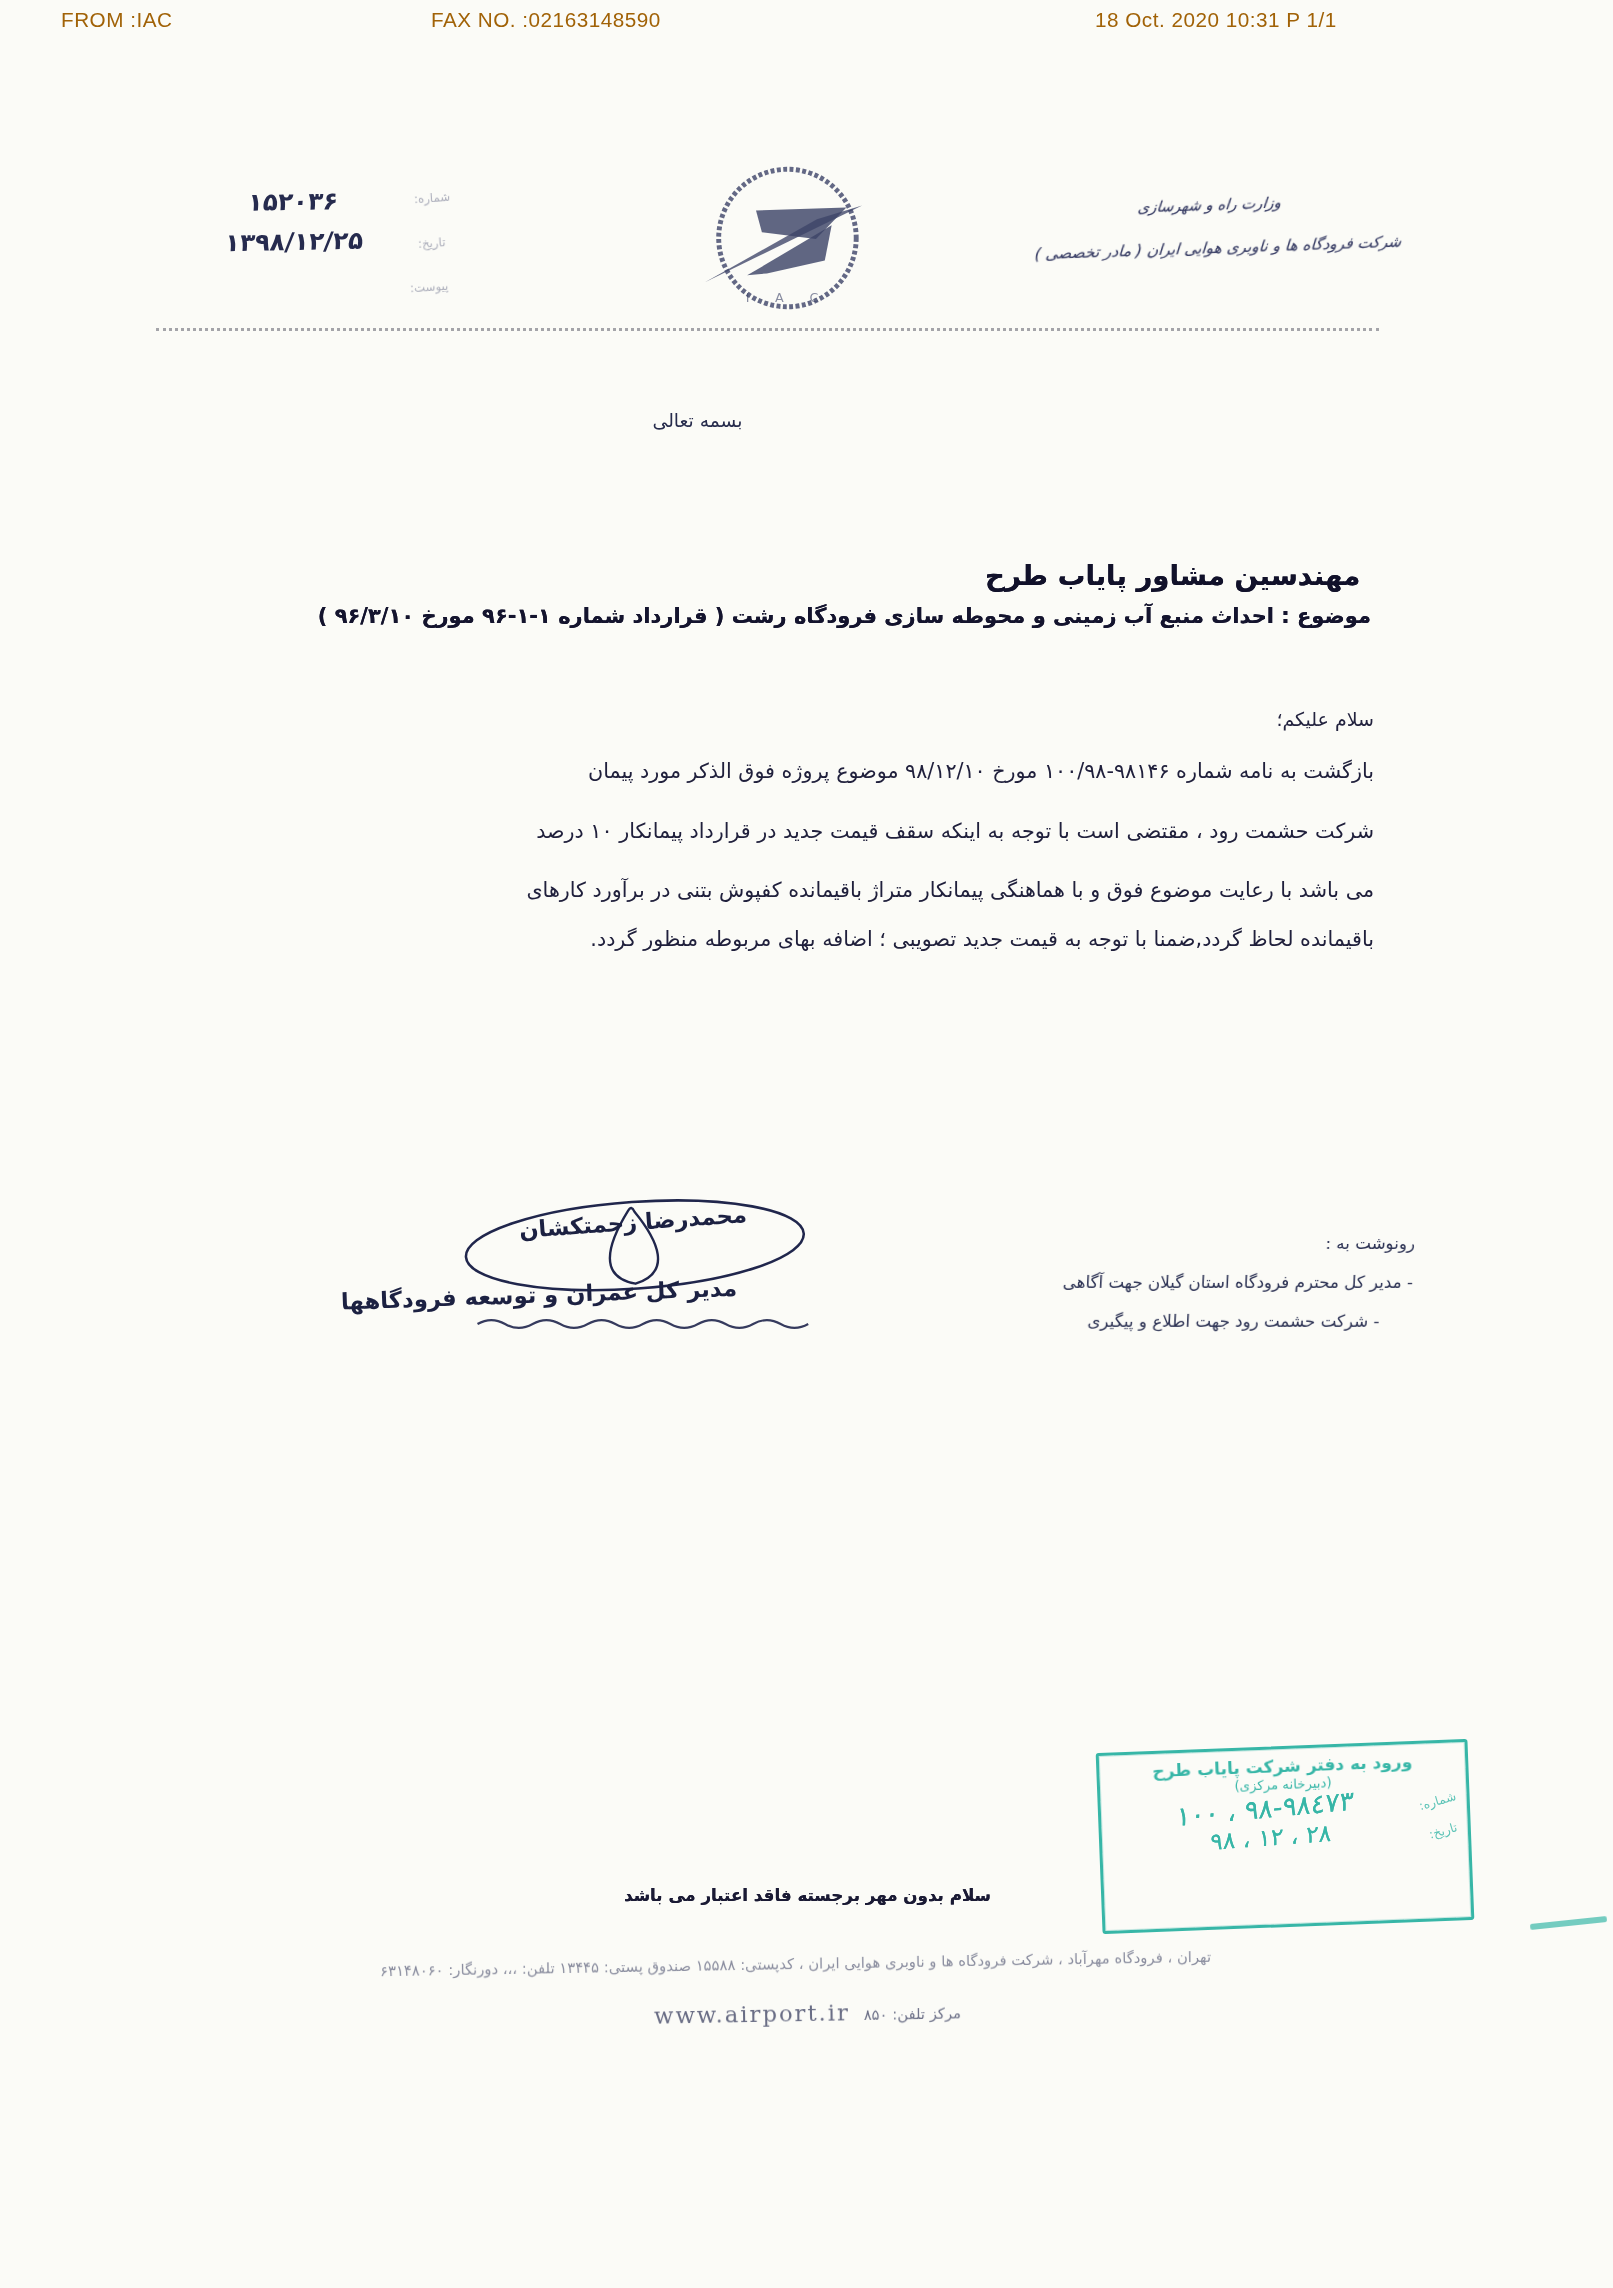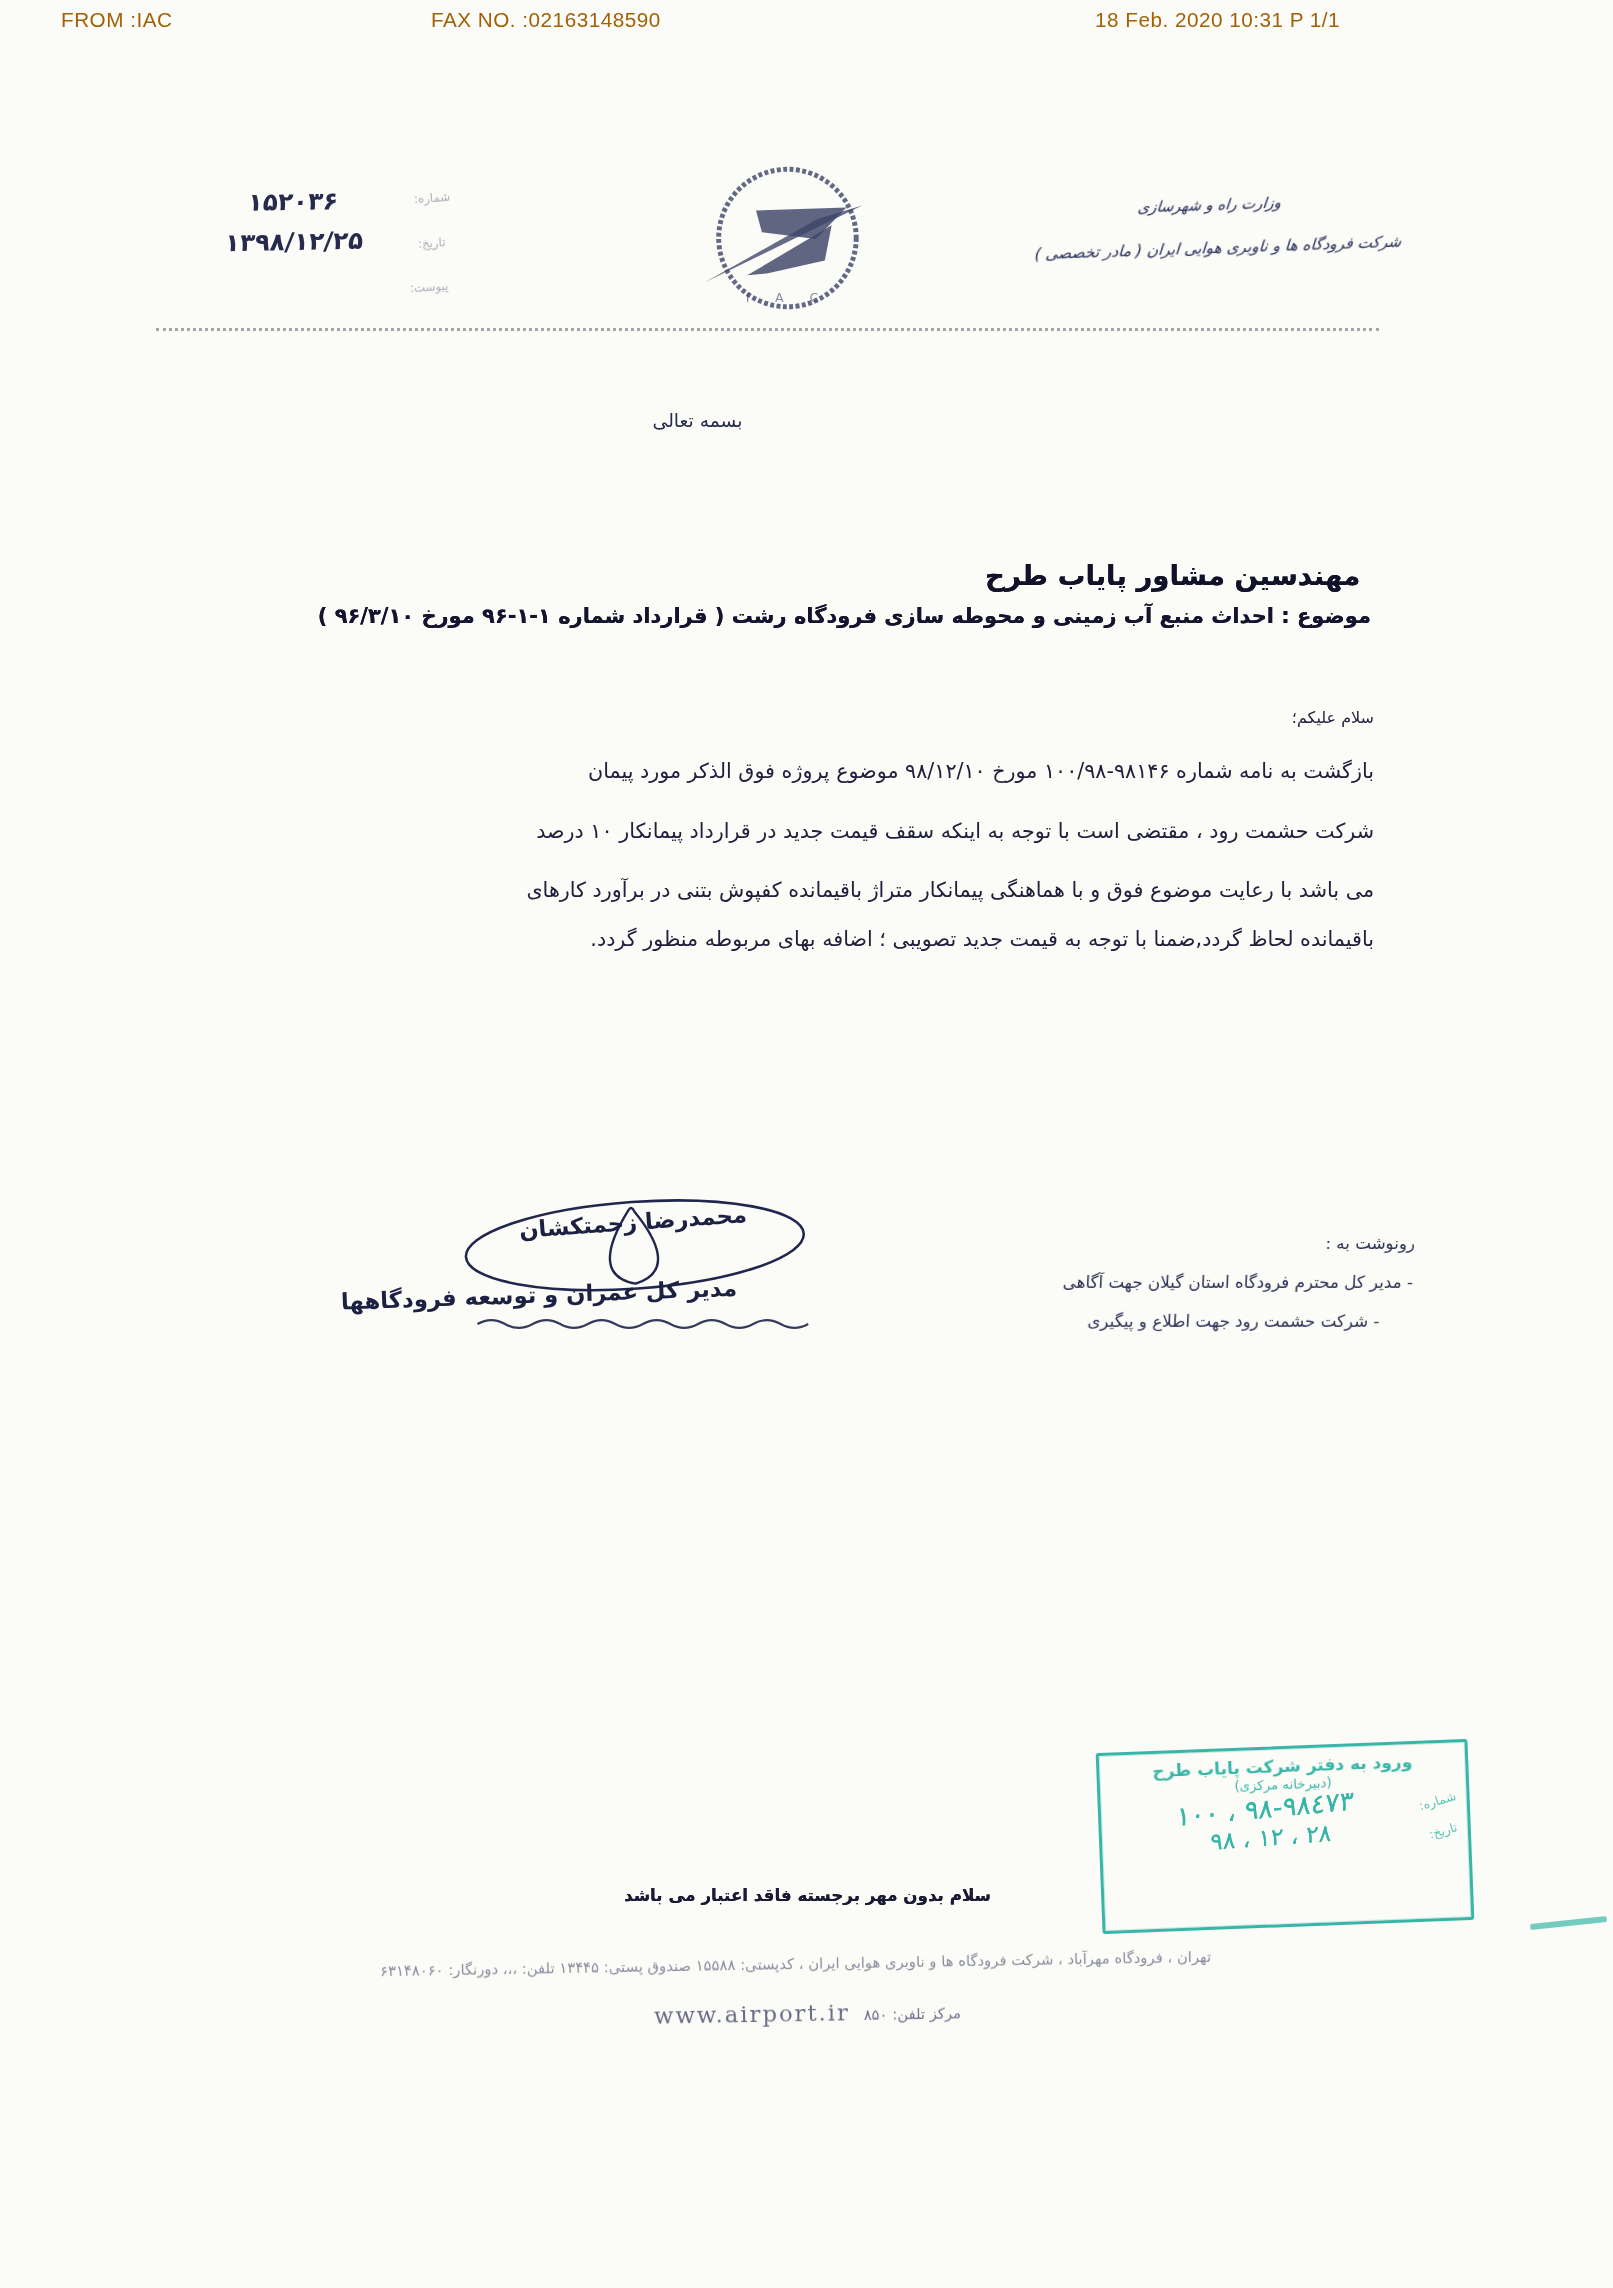--- a/index.html
+++ b/index.html
@@ -60,21 +60,21 @@
   .rtl{direction:rtl;}
   .besmeh{left:609px;top:410px;width:177px;font-size:18.7px;text-align:center;color:#262b4c;}
   .recipient{
     left:985px;top:515px;width:364px;font-size:27.6px;font-weight:bold;
     text-align:right;color:#11112a;text-shadow:0 0 0.6px #11112a;white-space:nowrap;margin-top:44px;
   }
   .subject{
     left:258px;top:604px;width:1113px;font-size:21px;font-weight:bold;
     text-align:right;color:#14142e;text-shadow:0 0 0.5px #14142e;white-space:nowrap;
   }
-  .salutation{left:1162px;top:708px;width:212px;font-size:16px;text-align:right;color:#23233f;}
+  .salutation{left:1162px;top:708px;width:212px;font-size:19px;text-align:right;color:#23233f;}
   .bodyline{
     left:244px;width:1130px;font-size:20.7px;text-align:right;color:#20203c;
     white-space:nowrap;margin:0;
   }
   .bl1{top:759px;padding-right:144px;}
   .bl2{top:819px;}
   .bl3{top:878px;}
   .bl4{top:927px;padding-right:23.6px;}
   
   .sig-svg{left:448px;top:1188px;width:374px;height:148px;}
@@ -143,21 +143,21 @@
     opacity:.65;transform:rotate(-6deg);border-radius:2px;filter:blur(0.5px);
   }
 </style>
 </head>
 <body>
 
 <div class="page">
 
   <div class="abs fax fax-from">FROM :IAC</div>
   <div class="abs fax fax-no">FAX NO. :02163148590</div>
-  <div class="abs fax fax-ts">18 Feb. 2020 10:31 P 1/1</div>
+  <div class="abs fax fax-ts">18 Oct. 2020 10:31 P 1/1</div>
 
   <div class="abs hand ref-num">۱۵۲۰۳۶</div>
   <div class="abs hand ref-date">۱۳۹۸/۱۲/۲۵</div>
   <div class="abs ref-lbl ref-lbl1">شماره:</div>
   <div class="abs ref-lbl ref-lbl2">تاریخ:</div>
   <div class="abs ref-lbl ref-lbl3">پیوست:</div>
 
   <svg class="abs logo" viewBox="0 0 170 155" xmlns="http://www.w3.org/2000/svg">
     <circle cx="88" cy="76" r="70" fill="none" stroke="#3d4468" stroke-width="5" stroke-dasharray="4 2.5" opacity="0.8"></circle>
     <path d="M4,121 L164,43 L118,57 Z" fill="#3d4468" opacity="0.78"></path>

